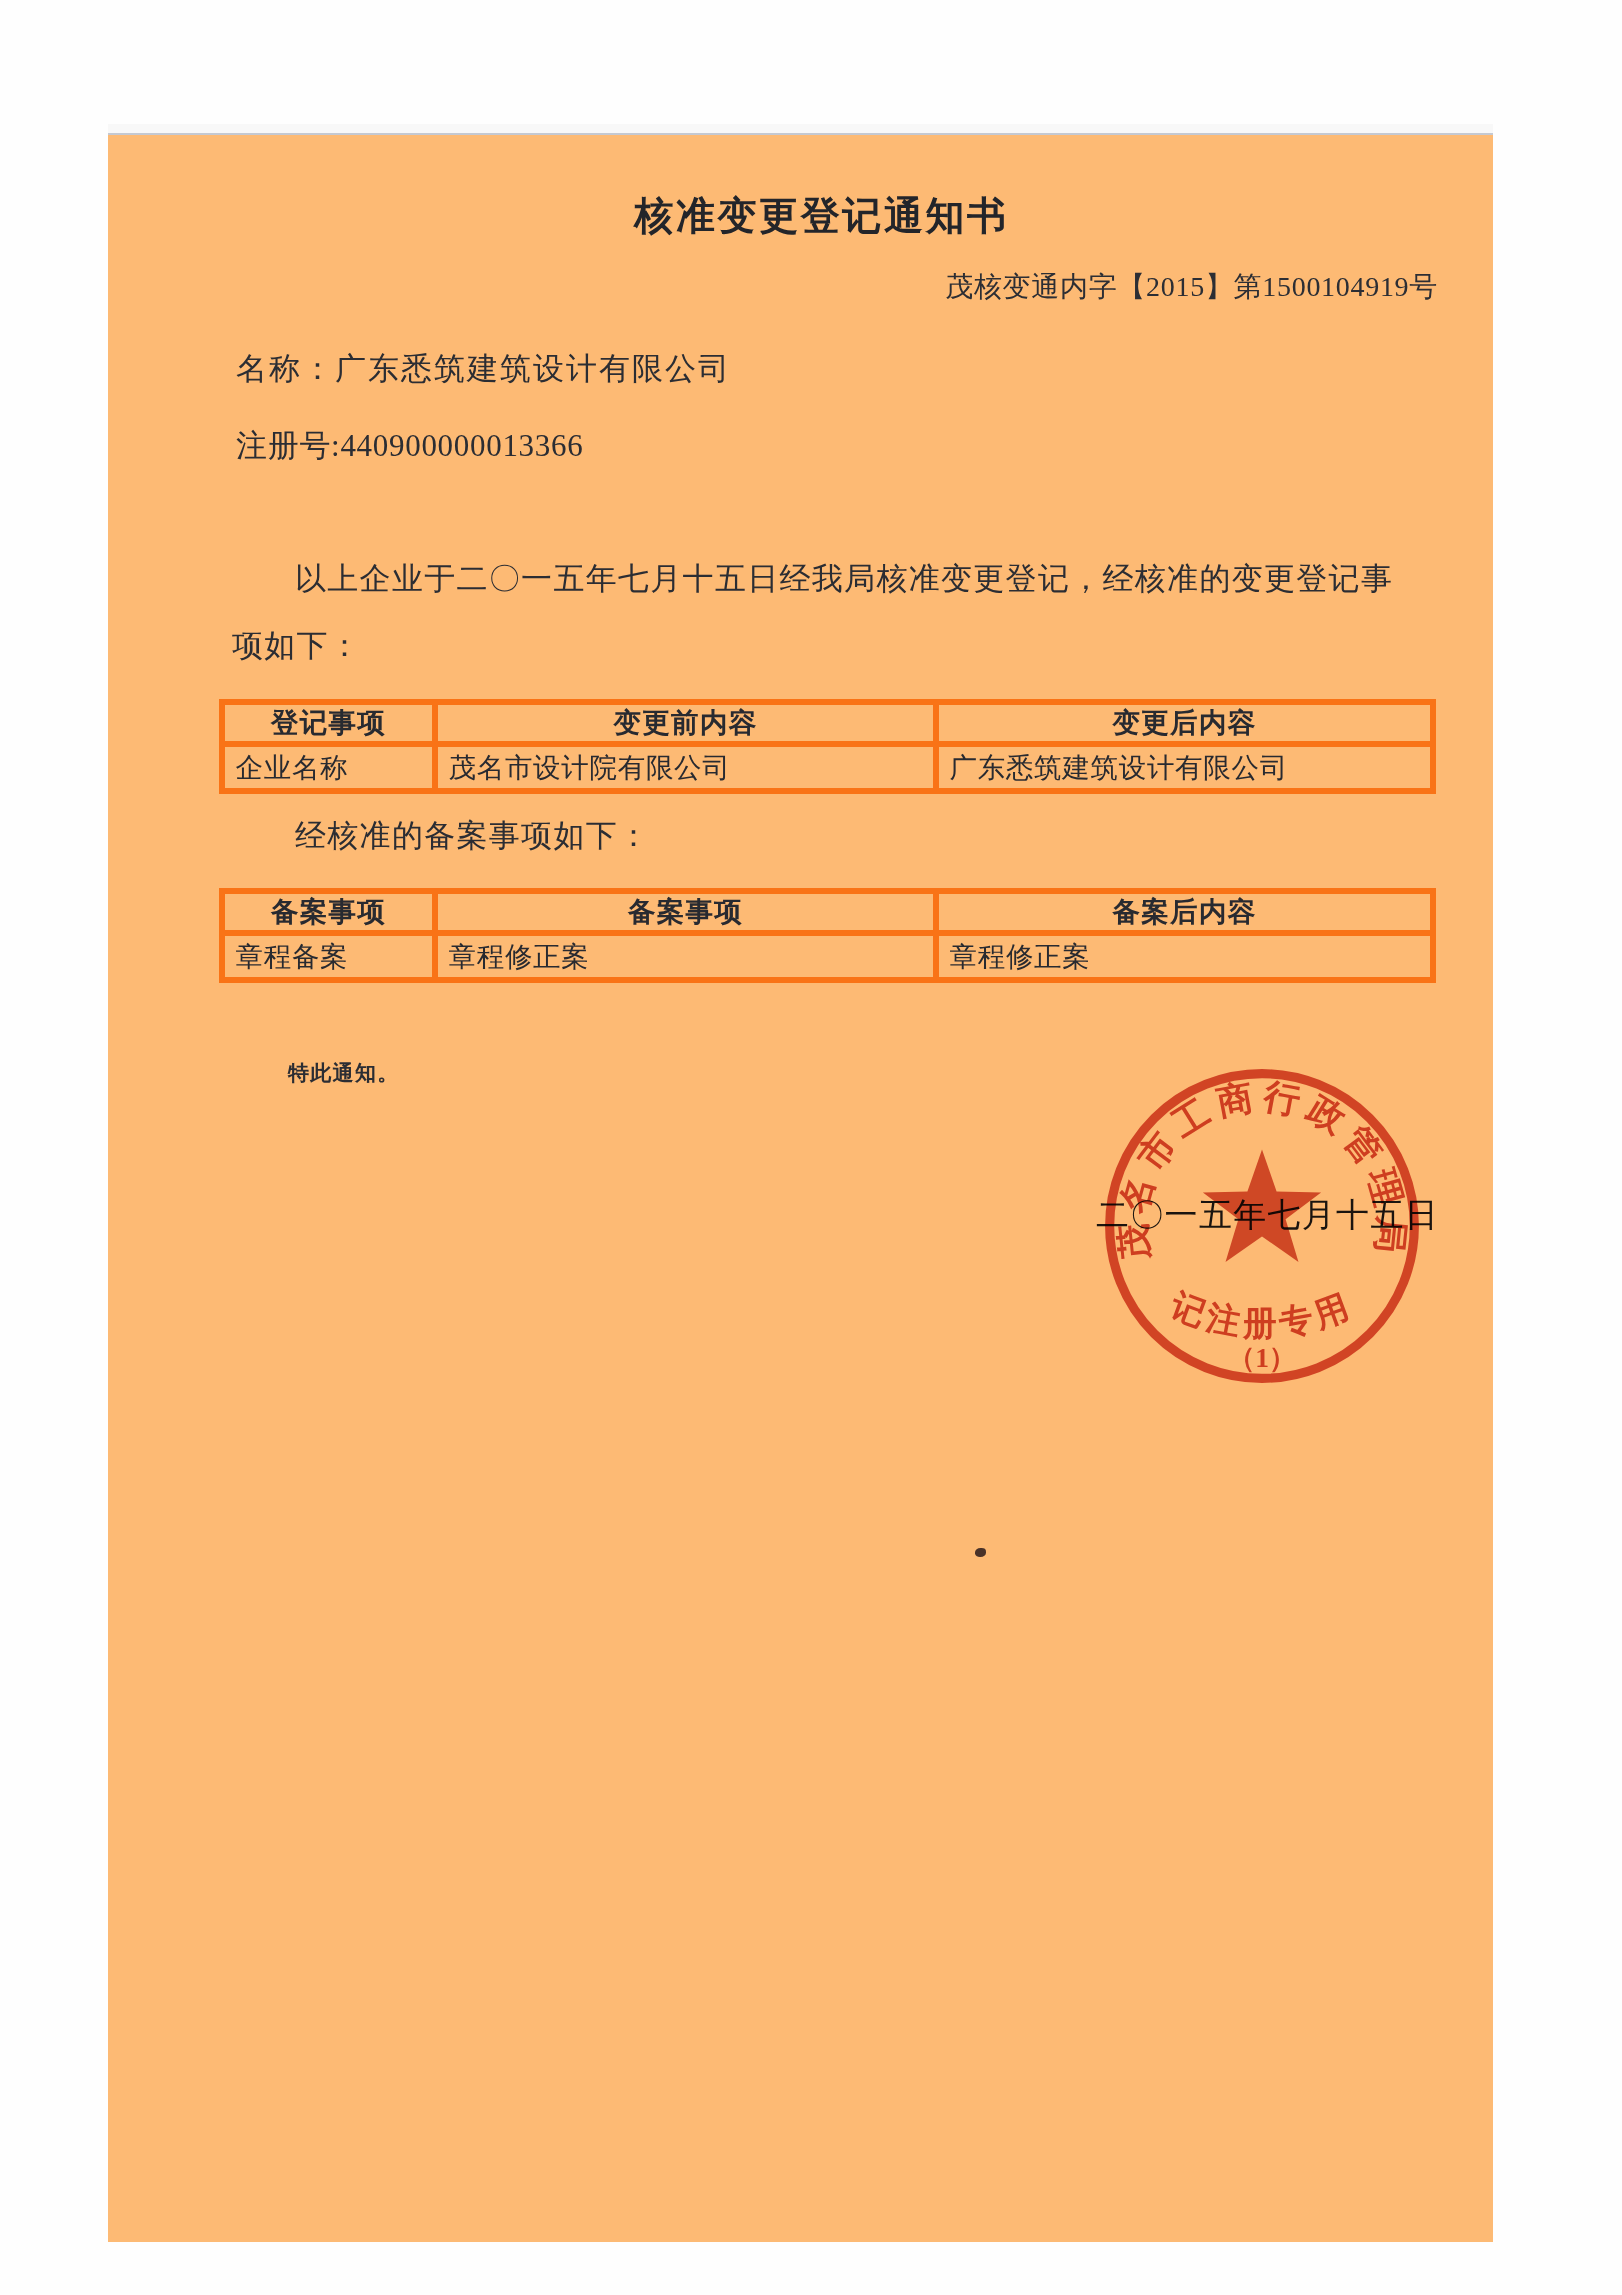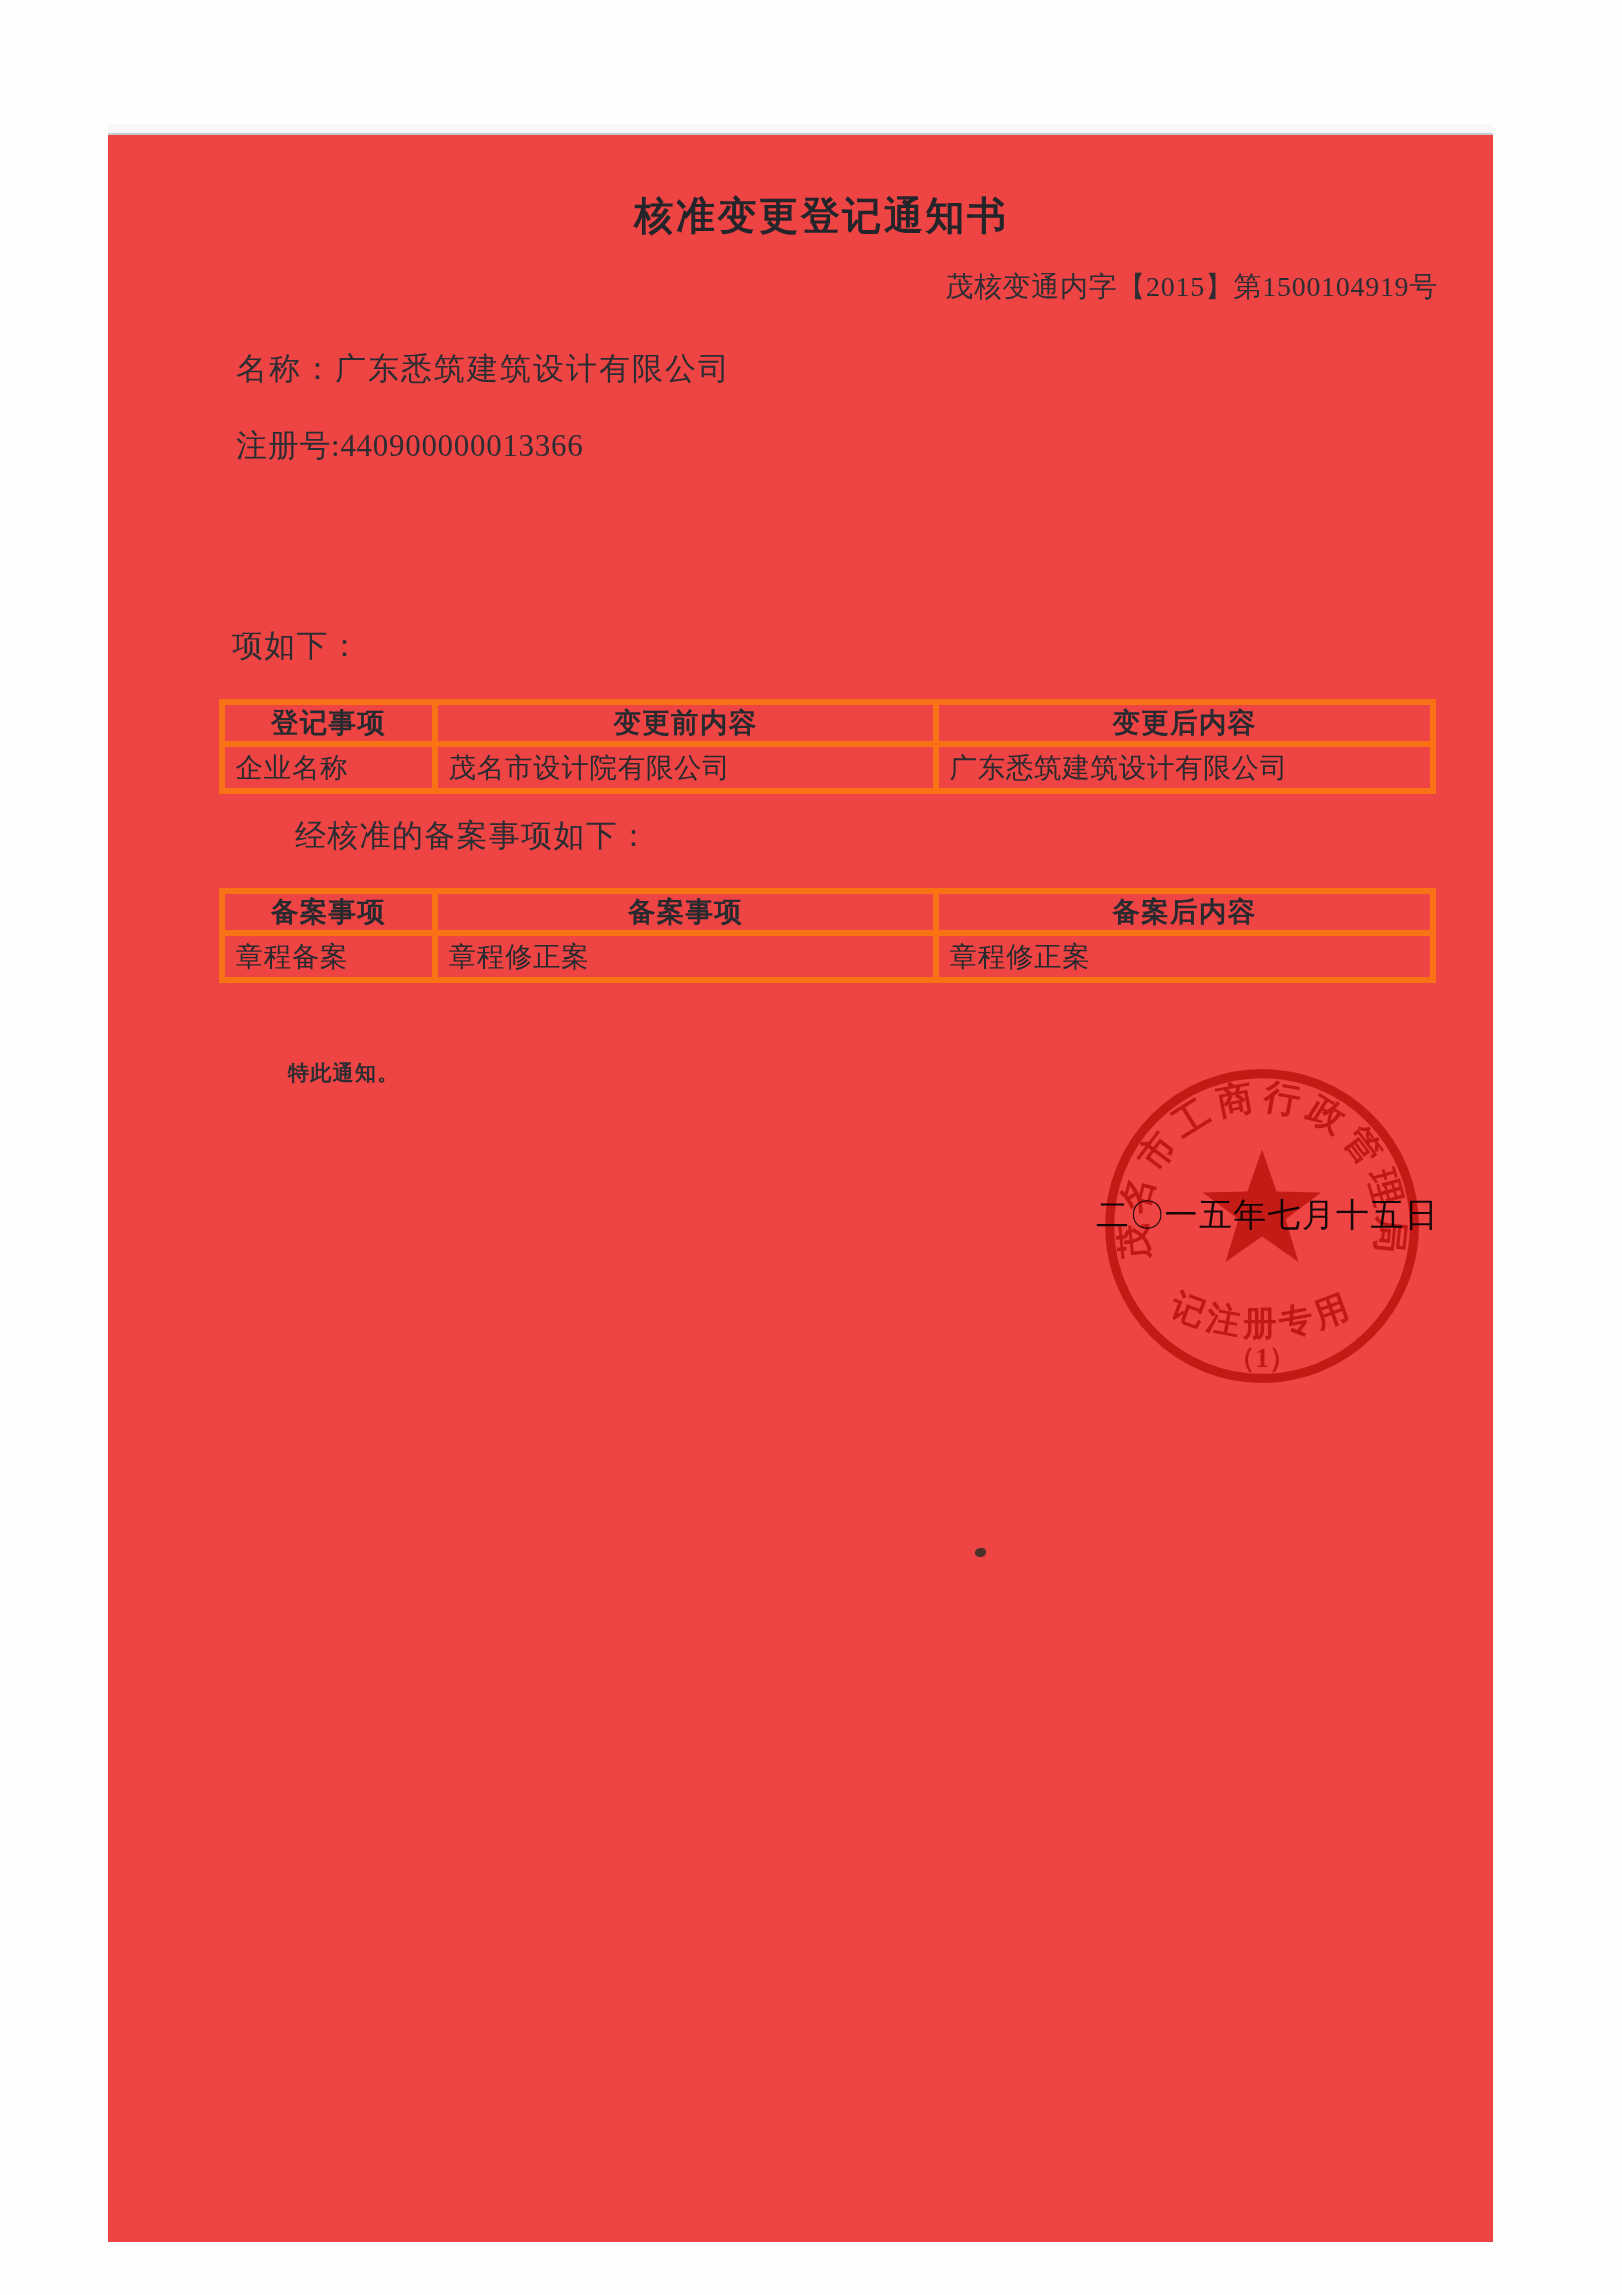--- a/index.html
+++ b/index.html
@@ -2,21 +2,21 @@
 <html style="font-size:10.5px"><head>
 <meta charset="utf-8">
 <style>
   * { margin:0; padding:0; box-sizing:border-box; }
   html,body { width:1623px; height:2295px; background:#fdfdfd; font-family:"Liberation Serif","DejaVu Serif",serif; }
   .stage { position:relative; width:1623px; height:2295px; overflow:hidden; background:#fefefe; }
 
   
   .scan-page {
     position:absolute; left:108px; top:124px; width:1385px; height:2118px;
-    background:#ef4444;
+    background:#fdba74;
   }
   .page-top-strip { position:absolute; left:0; top:0; width:100%; height:9.2px; background:#f8f8f8; }
   .page-top-line  { position:absolute; left:0; top:9.2px; width:100%; height:2px; background:#c5c9d2; }
 
   .doc-title {
     position:absolute; top:65px; left:0; width:100%; text-align:center;
     transform:translateX(21px);
     font-family:"Liberation Sans","DejaVu Sans",sans-serif;
     font-weight:bold; font-size:39px; color:#23252a; letter-spacing:2.6px;
   }
@@ -70,20 +70,21 @@
 <div class="stage">
   <div class="scan-page">
     <div class="page-top-strip"></div>
     <div class="page-top-line"></div>
 
     <div class="doc-title">核准变更登记通知书</div>
     <div class="doc-number">茂核变通内字【2015】第1500104919号</div>
     <div class="line-name">名称：广东悉筑建筑设计有限公司</div>
     <div class="line-regno">注册号:440900000013366</div>
 
+    <div class="para-line1">以上企业于二〇一五年七月十五日经我局核准变更登记，经核准的变更登记事</div>
     <div class="para-line2">项如下：</div>
 
     <table class="doc-table table-change">
       <colgroup>
           <col class="c1">
           <col class="c2">
           <col class="c3">
         </colgroup>
       <thead>
         <tr>

